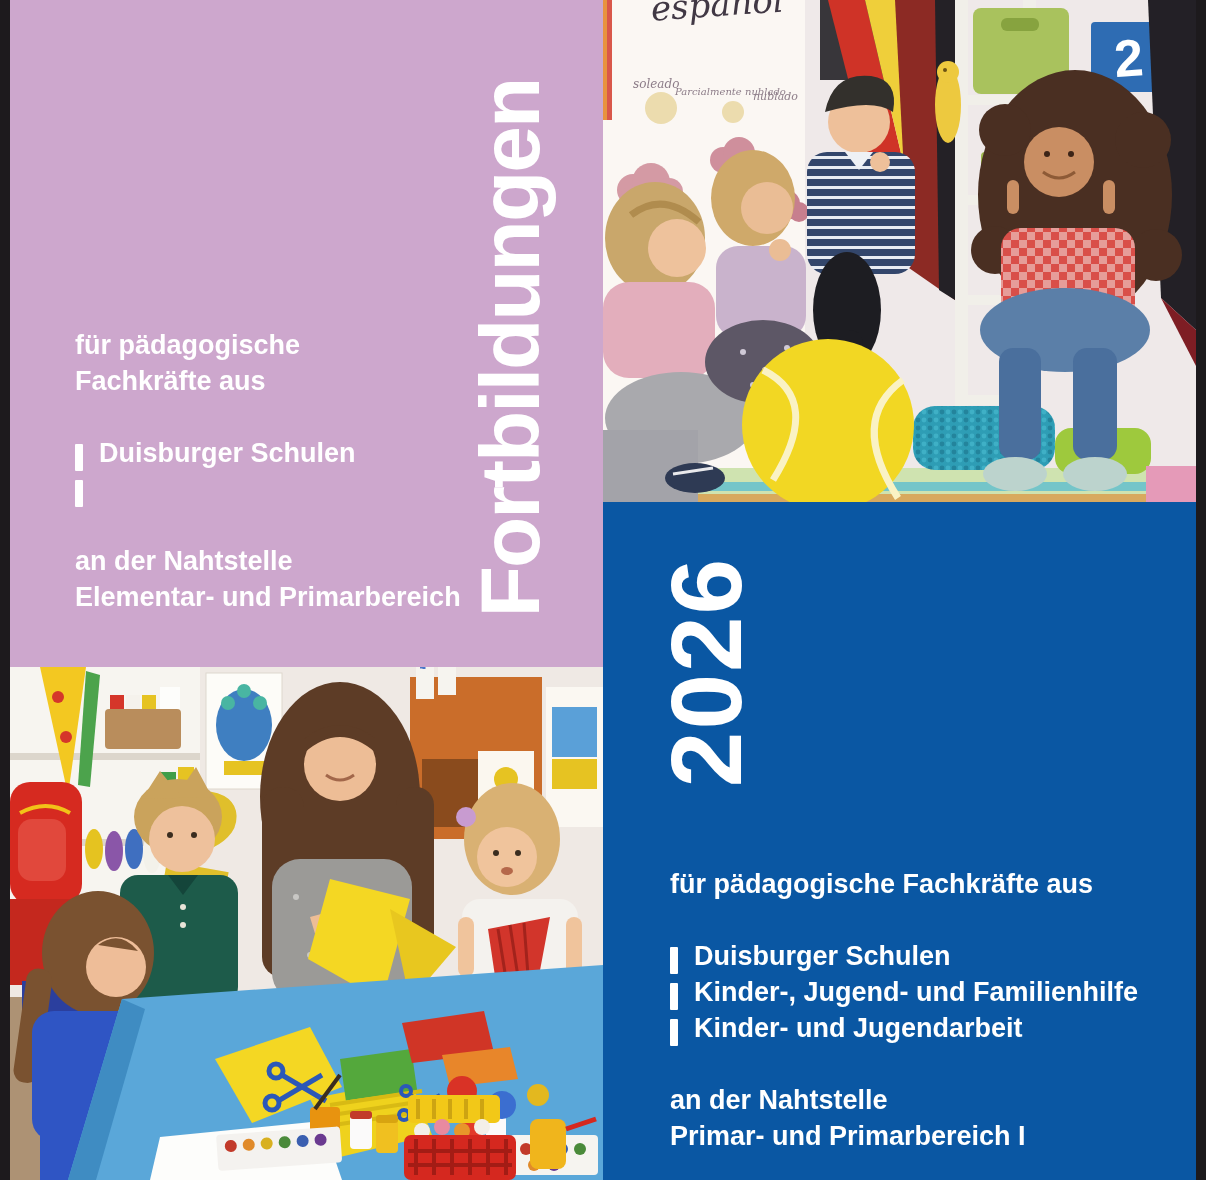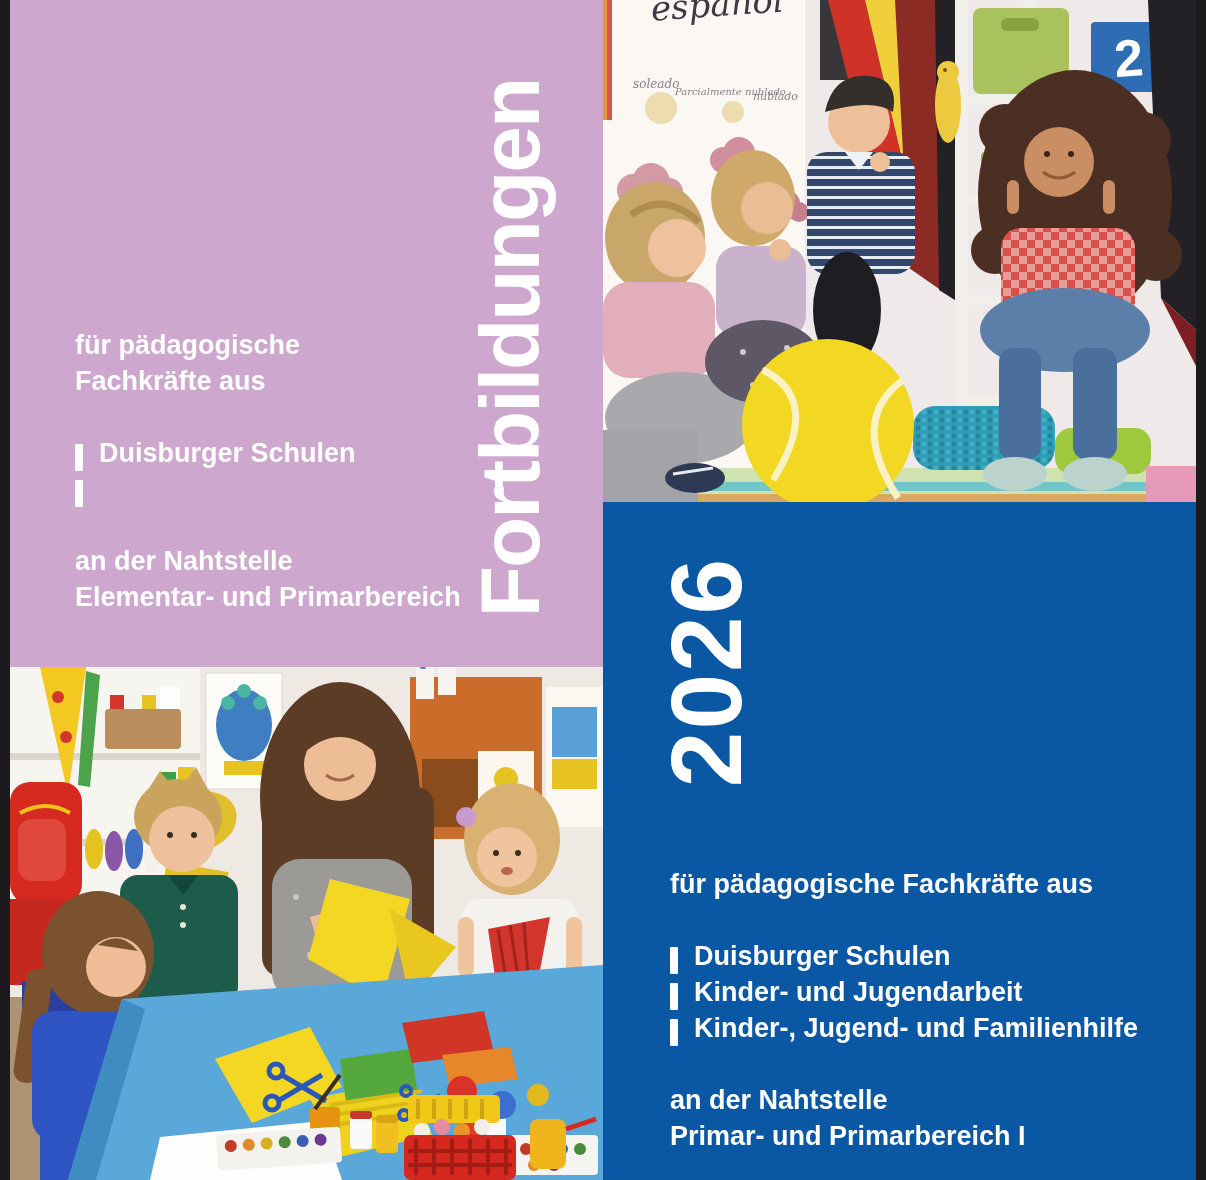--- a/index.html
+++ b/index.html
@@ -225,25 +225,25 @@
     <div class="vtitle year2026">2026</div>
     <div class="copy copy-blue">
       <p>für pädagogische Fachkräfte aus</p>
       <div class="spacer"></div>
       <div class="bullet-line">
         <span class="bullet-bar"></span>
         <span>Duisburger Schulen</span>
       </div>
       <div class="bullet-line">
         <span class="bullet-bar"></span>
-        <span>Kinder- und Jugendarbeit</span>
+        <span>Kinder-, Jugend- und Familienhilfe</span>
       </div>
       <div class="bullet-line">
         <span class="bullet-bar"></span>
-        <span>Kinder-, Jugend- und Familienhilfe</span>
+        <span>Kinder- und Jugendarbeit</span>
       </div>
       <div class="spacer"></div>
       <p>an der Nahtstelle</p>
       <p>Primar- und Primarbereich I</p>
     </div>
   </section>
 
   <section class="panel panel-photo-bl">
     <svg width="593" height="513" viewBox="0 0 593 513">
       <rect width="593" height="513" fill="#efe9e4"></rect>

